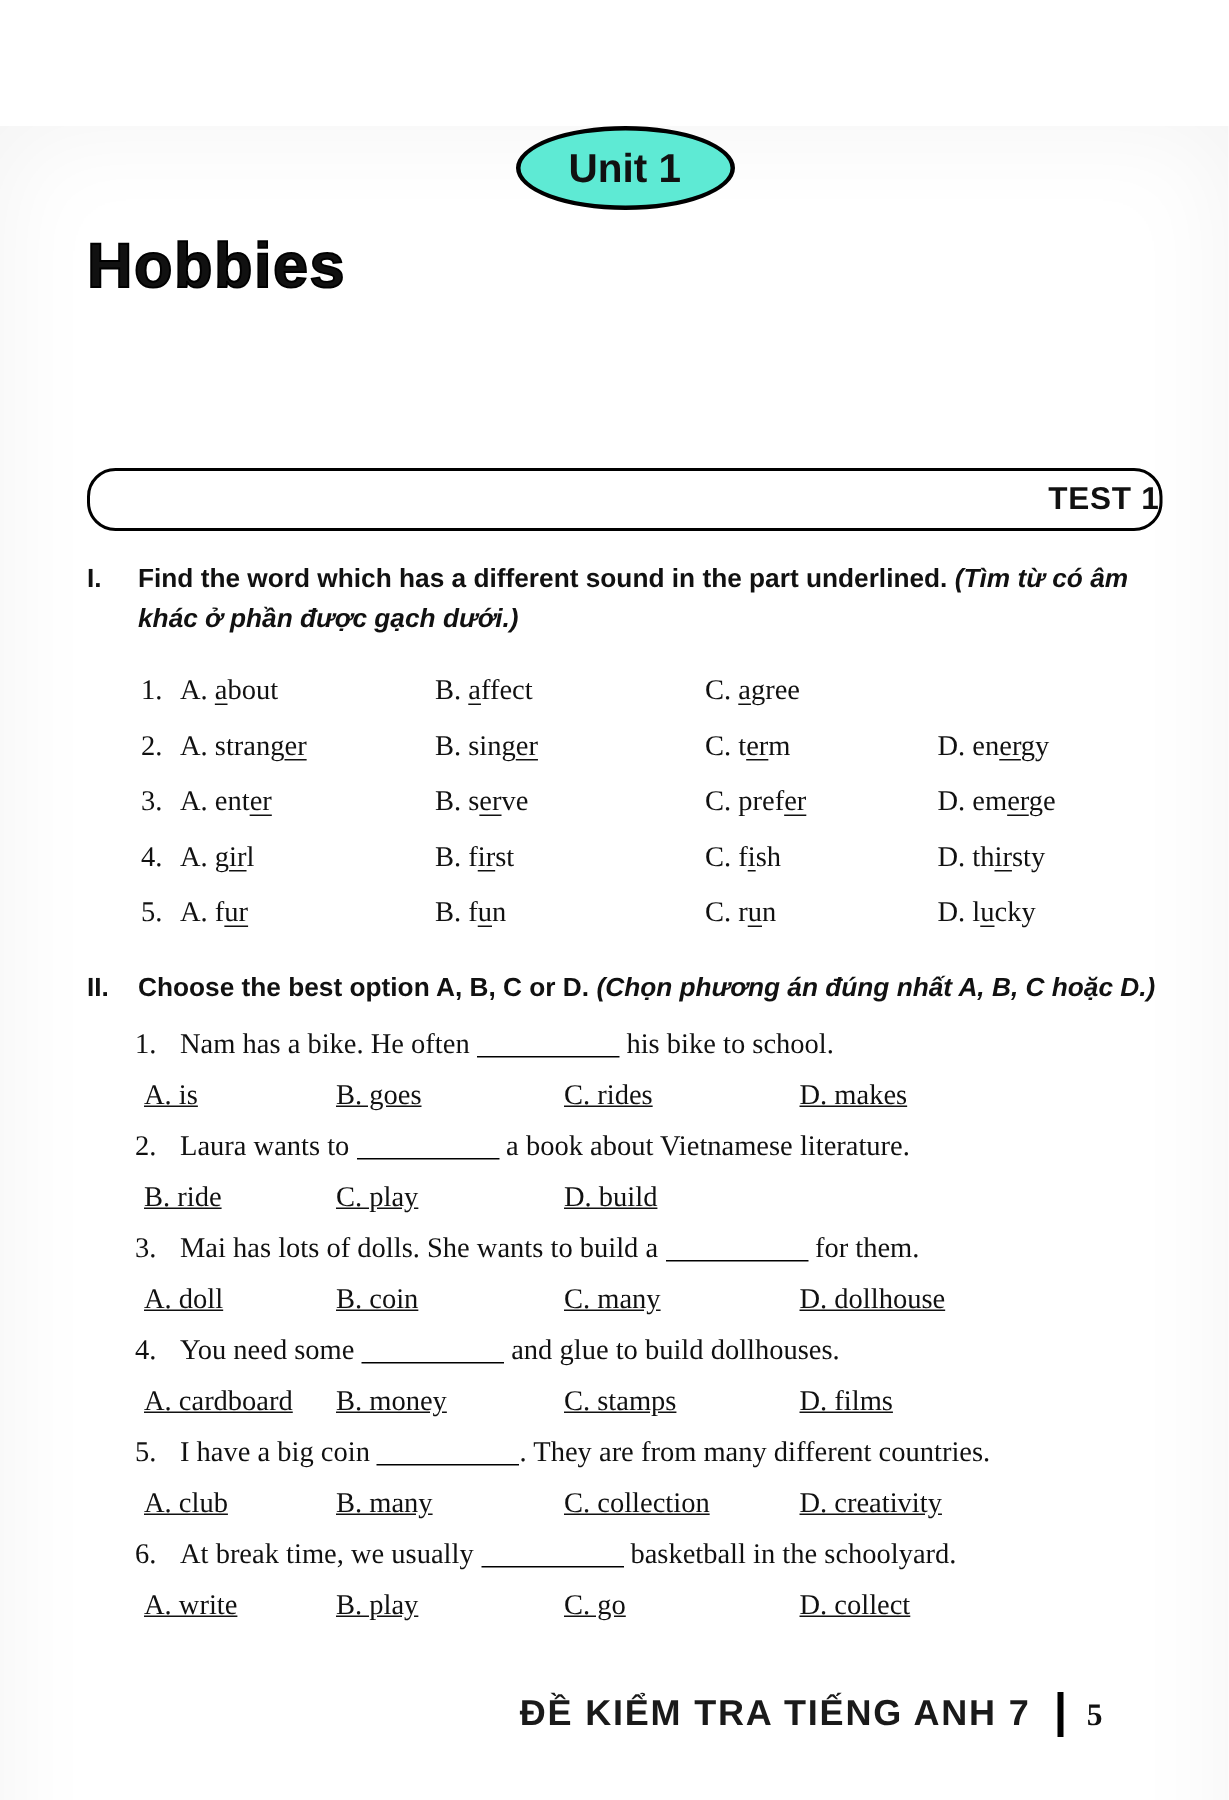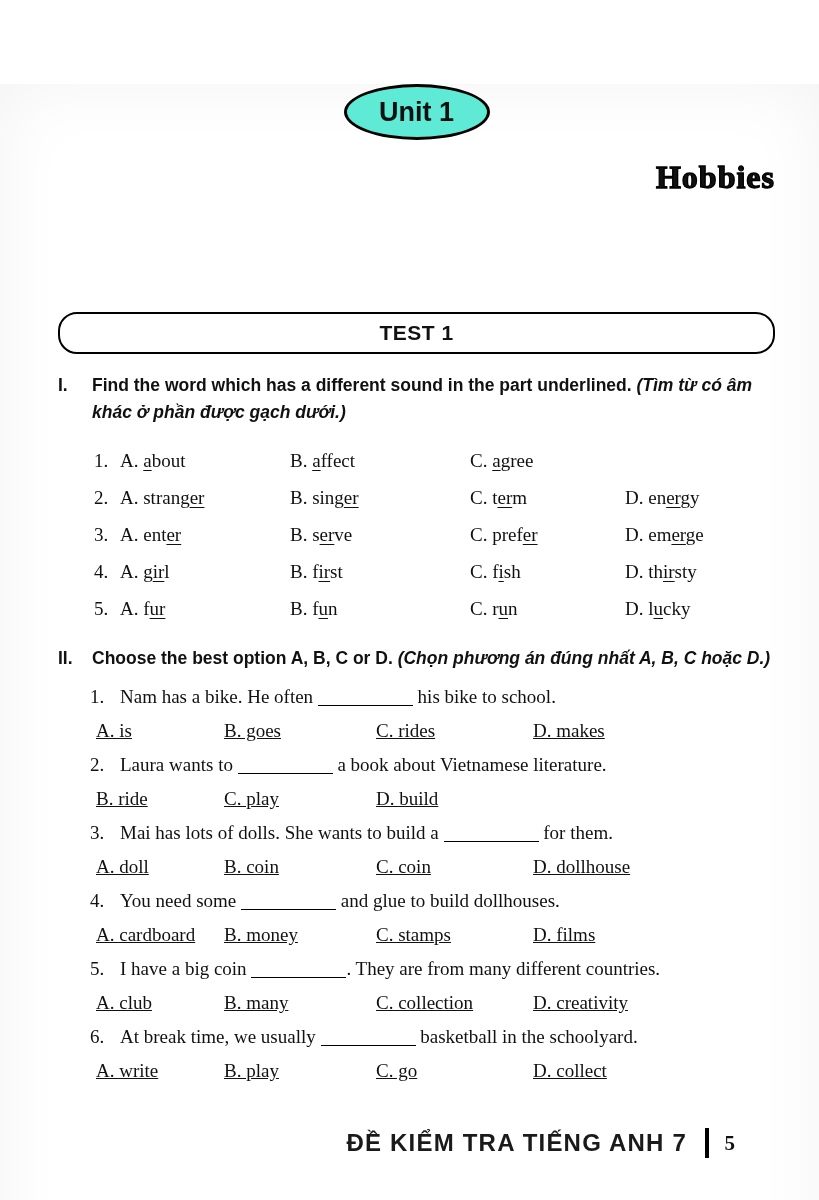--- a/index.html
+++ b/index.html
@@ -27,35 +27,35 @@
     display:flex;align-items:center;justify-content:center;
     background:#5eead4;
   }
   .unit-badge span{
     font-family:"Liberation Sans", sans-serif;
     font-weight:bold;font-size:27px;
   }
 
   
   .title{
-    text-align:right;
-    font-family:Liberation Serif, serif;
-    font-weight:bold;font-size:32px;
+    text-align:left;
+    font-family:Liberation Sans, sans-serif;
+    font-weight:bold;font-size:42px;
     letter-spacing:1px;
     -webkit-text-stroke:1.3px #000;
     margin:10px 0 0;line-height:54px;
   }
 
   
   .test-banner{
     margin-top:108px;
     border:2.5px solid #000;
     border-radius:19px;
     height:38px;
-    display:flex;align-items:center;justify-content:center;
+    display:flex;align-items:center;justify-content:flex-end;
     background:#fff;
   }
   .test-banner span{
     font-family:"Liberation Sans", sans-serif;
     font-weight:bold;font-size:21px;letter-spacing:.5px;
   }
 
   
   .section-heading{
     display:flex;
@@ -215,21 +215,21 @@
             </div>
           </div>
           <div class="s2-item">
             <div class="s2-q">
               <span class="s2-num">3.</span>
               <span class="s2-qtext">Mai has lots of dolls. She wants to build a <span class="blank"></span> for them.</span>
             </div>
             <div class="s2-opts">
               <span class="s2-opt">A. doll</span>
               <span class="s2-opt">B. coin</span>
-              <span class="s2-opt">C. coin</span>
+              <span class="s2-opt">C. many</span>
               <span class="s2-opt">D. dollhouse</span>
             </div>
           </div>
           <div class="s2-item">
             <div class="s2-q">
               <span class="s2-num">4.</span>
               <span class="s2-qtext">You need some <span class="blank"></span> and glue to build dollhouses.</span>
             </div>
             <div class="s2-opts">
               <span class="s2-opt">A. cardboard</span>

